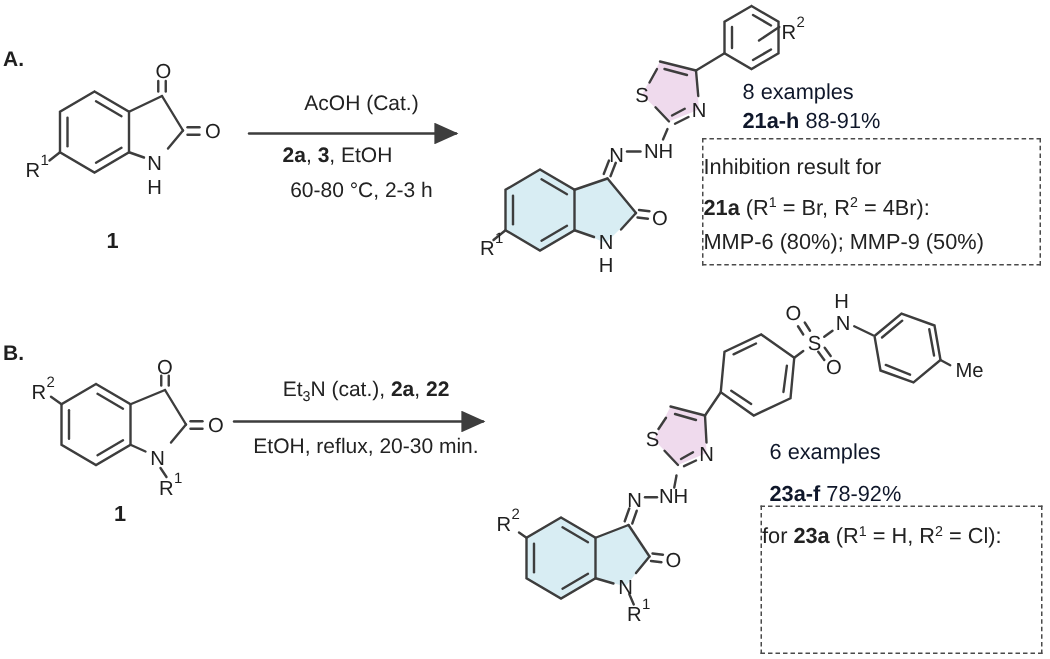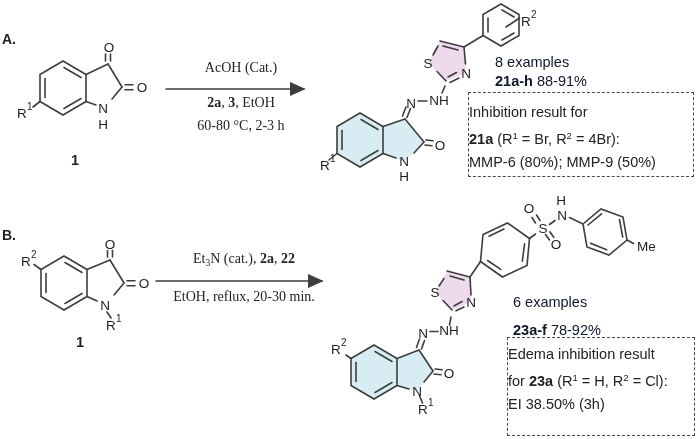--- a/index.html
+++ b/index.html
@@ -1,19 +1,19 @@
 <!DOCTYPE html>
 <html><head>
 <meta charset="utf-8">
 <style>
   * { margin:0; padding:0; box-sizing:border-box; }
   html,body { width:700px; height:439px; }
   body { position:relative; background:#ffffff; font-family:"Liberation Sans", sans-serif; color:#1f1f1f; overflow:hidden; }
   .sec { position:absolute; font-weight:bold; font-size:14px; color:#1f1f1f; }
-  .cond { position:absolute; font-size:14px; text-align:center; color:#222;font-family:Liberation Serif, serif; }
+  .cond { position:absolute; font-size:14px; text-align:center; color:#222; }
   .res { position:absolute; font-size:14.5px; text-align:left; color:#0f172a; }
   .b { font-weight:bold; }
   .sup { font-size:9.5px; vertical-align:5px; }
   .sub { font-size:9.5px; vertical-align:-3px; }
   .dbox { position:absolute; border:1.5px dashed #4a4a4a; font-size:14.5px; text-align:left; line-height:23px; color:#222; }
   svg.scheme { position:absolute; left:0; top:0; }
   .bond line, .bond polyline { stroke:#3d3d3d; stroke-width:1.6; fill:none; stroke-linecap:round; }
   .bond polyline { fill:none; }
   .lbl text { font-family:"Liberation Sans", sans-serif; font-size:13.5px; fill:#1f1f1f; }
   text.mid { text-anchor:middle; }
@@ -203,35 +203,33 @@
     <text class="sm" x="428" y="406">1</text>
     <text x="331" y="354">R</text>
     <text class="sm" x="341" y="346">2</text>
   </g>
 </svg>
 
 <div class="sec" style="left:2px;top:31px">A.</div>
 <div class="sec" style="left:2px;top:227px">B.</div>
 
 <div class="cond" style="left:168px;top:60px;width:146px">AcOH (Cat.)</div>
-<div class="cond" style="left:168px;top:95px;width:146px"><span class="b">2a</span><span>, </span><span class="b">3</span><span>, EtOH</span></div>
+<div class="cond" style="left:152px;top:95px;width:146px"><span class="b">2a</span><span>, </span><span class="b">3</span><span>, EtOH</span></div>
 <div class="cond" style="left:158px;top:118px;width:166px">60-80 °C, 2-3 h</div>
 
 <div class="cond" style="left:156px;top:251px;width:176px"><span>Et</span><span class="sub">3</span><span>N (cat.), </span><span class="b">2a</span><span>, </span><span class="b">22</span></div>
 <div class="cond" style="left:148px;top:289px;width:192px">EtOH, reflux, 20-30 min.</div>
 
 <div class="res" style="left:495px;top:54px;width:176px">8 examples</div>
 <div class="res" style="left:495px;top:73px;width:176px"><span class="b">21a-h</span><span> 88-91%</span></div>
 
 <div class="dbox" style="left:468px;top:92px;width:226px;height:85px;padding-top:8px">
   <div>Inhibition result for</div>
   <div><span class="b">21a</span><span> (R</span><span class="sup">1</span><span> = Br, R</span><span class="sup">2</span><span> = 4Br):</span></div>
   <div>MMP-6 (80%); MMP-9 (50%)</div>
 </div>
 
 <div class="res" style="left:513px;top:294px;width:176px">6 examples</div>
 <div class="res" style="left:513px;top:322px;width:176px"><span class="b">23a-f</span><span> 78-92%</span></div>
 
 <div class="dbox" style="left:507px;top:337px;width:188px;height:99px;padding-top:5px">
-  <div>Edema inhibition result</div>
   <div><span>for </span><span class="b">23a</span><span> (R</span><span class="sup">1</span><span> = H, R</span><span class="sup">2</span><span> = Cl):</span></div>
-  <div>EI 38.50% (3h)</div>
 </div>
 
 </body></html>

